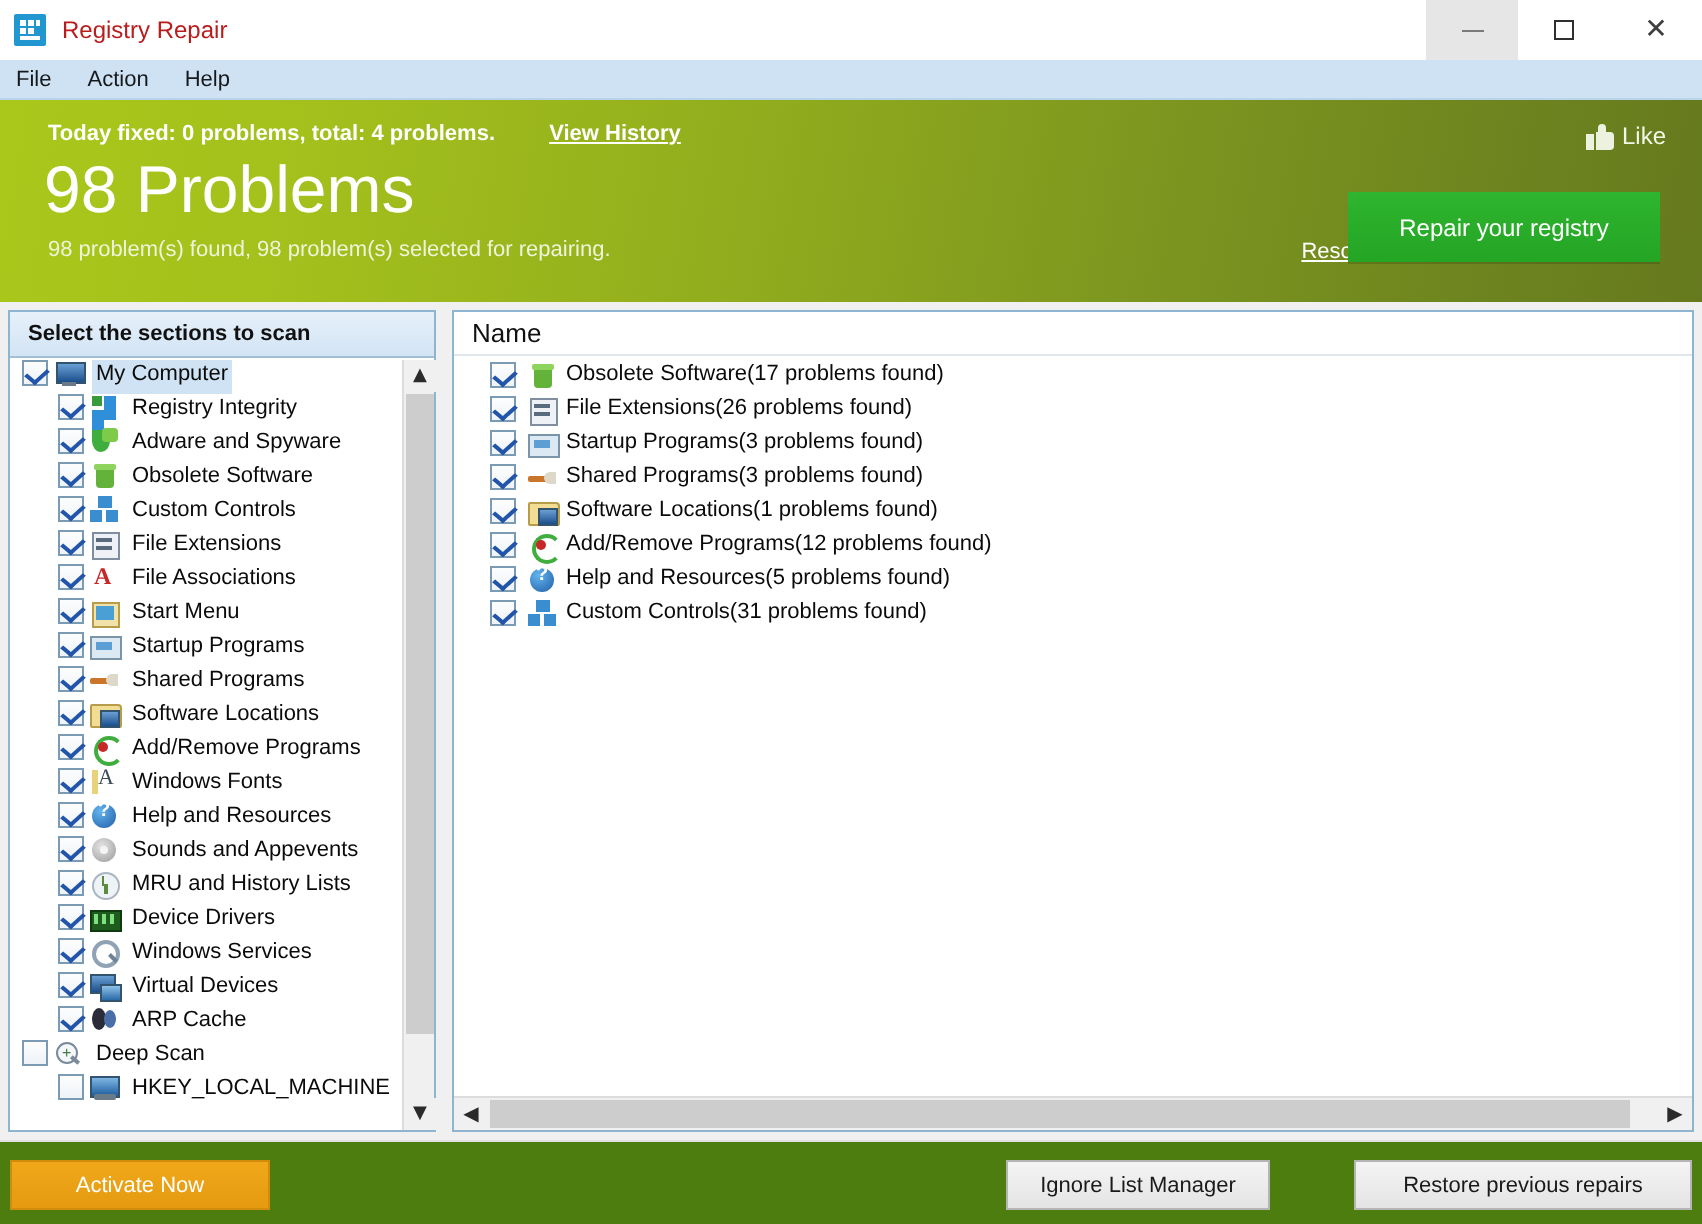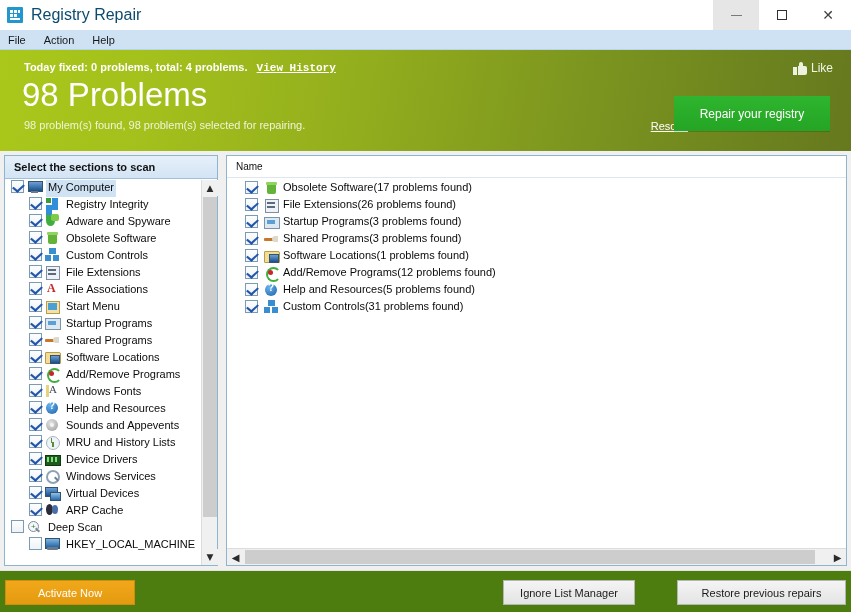--- a/index.html
+++ b/index.html
@@ -33,21 +33,21 @@
   .app-icon i {
     position: absolute; background: #ffffff; display: block;
   }
   .app-icon i:nth-child(1){ left:3px; top:3px; width:3px; height:3px; }
   .app-icon i:nth-child(2){ left:7px; top:3px; width:3px; height:3px; }
   .app-icon i:nth-child(3){ left:11px; top:3px; width:2px; height:3px; }
   .app-icon i:nth-child(4){ left:3px; top:7px; width:3px; height:3px; }
   .app-icon i:nth-child(5){ left:7px; top:7px; width:3px; height:3px; }
   .app-icon i:nth-child(6){ left:3px; top:11px; width:10px; height:2px; }
   .title-text {
-    font-size: 16px; color: #0c4a6e;
+    font-size: 12px; color: #b91c1c;
     white-space: nowrap;
   }
   .win-btns {
     position: absolute; right: 0; top: 0;
     height: 30px; display: flex;
   }
   .win-btn {
     width: 46px; height: 30px;
     display: flex; align-items: center; justify-content: center;
     font-family: "DejaVu Sans", sans-serif;
@@ -80,23 +80,22 @@
     width: 851px; height: 101px;
     background: linear-gradient(100deg, #aac71b 0%, #a3c01c 18%, #93ae1d 42%, #7e971f 66%, #6d831f 88%, #66791e 100%);
     overflow: hidden;
   }
   .banner-fixed {
     position: absolute; left: 24px; top: 11px;
     font-size: 11px; font-weight: bold; color: #ffffff;
     white-space: nowrap;
   }
   .banner-fixed .vh {
-    color: #ffffff; text-decoration: underline; margin-left: 6px;
+    color: #ffffff; text-decoration: underline; margin-left: 24px;
     font-weight: bold;
-    font-family: Liberation Mono, monospace;
   }
   .banner-big {
     position: absolute; left: 22px; top: 26px;
     font-size: 33px; color: #ffffff; font-weight: normal;
     letter-spacing: 0px; white-space: nowrap;
   }
   .banner-sub {
     position: absolute; left: 24px; top: 69px;
     font-size: 11px; color: #eef4d9; white-space: nowrap;
   }
@@ -278,21 +277,21 @@
     width: 621px; height: 411px;
     background: #ffffff;
     border: 1px solid #8fb4cf;
   }
   .right-head {
     height: 22px; width: 100%;
     background: #ffffff;
     border-bottom: 1px solid #dfe6ec;
     display: flex; align-items: center;
     padding-left: 9px;
-    font-size: 10px; color: #111;
+    font-size: 13px; color: #111;
   }
   .list-area {
     position: absolute; left: 0; top: 23px;
     width: 619px; height: 365px;
     overflow: hidden;
   }
   .list-row {
     height: 17px; display: flex; align-items: center;
     padding-left: 18px; white-space: nowrap;
   }

